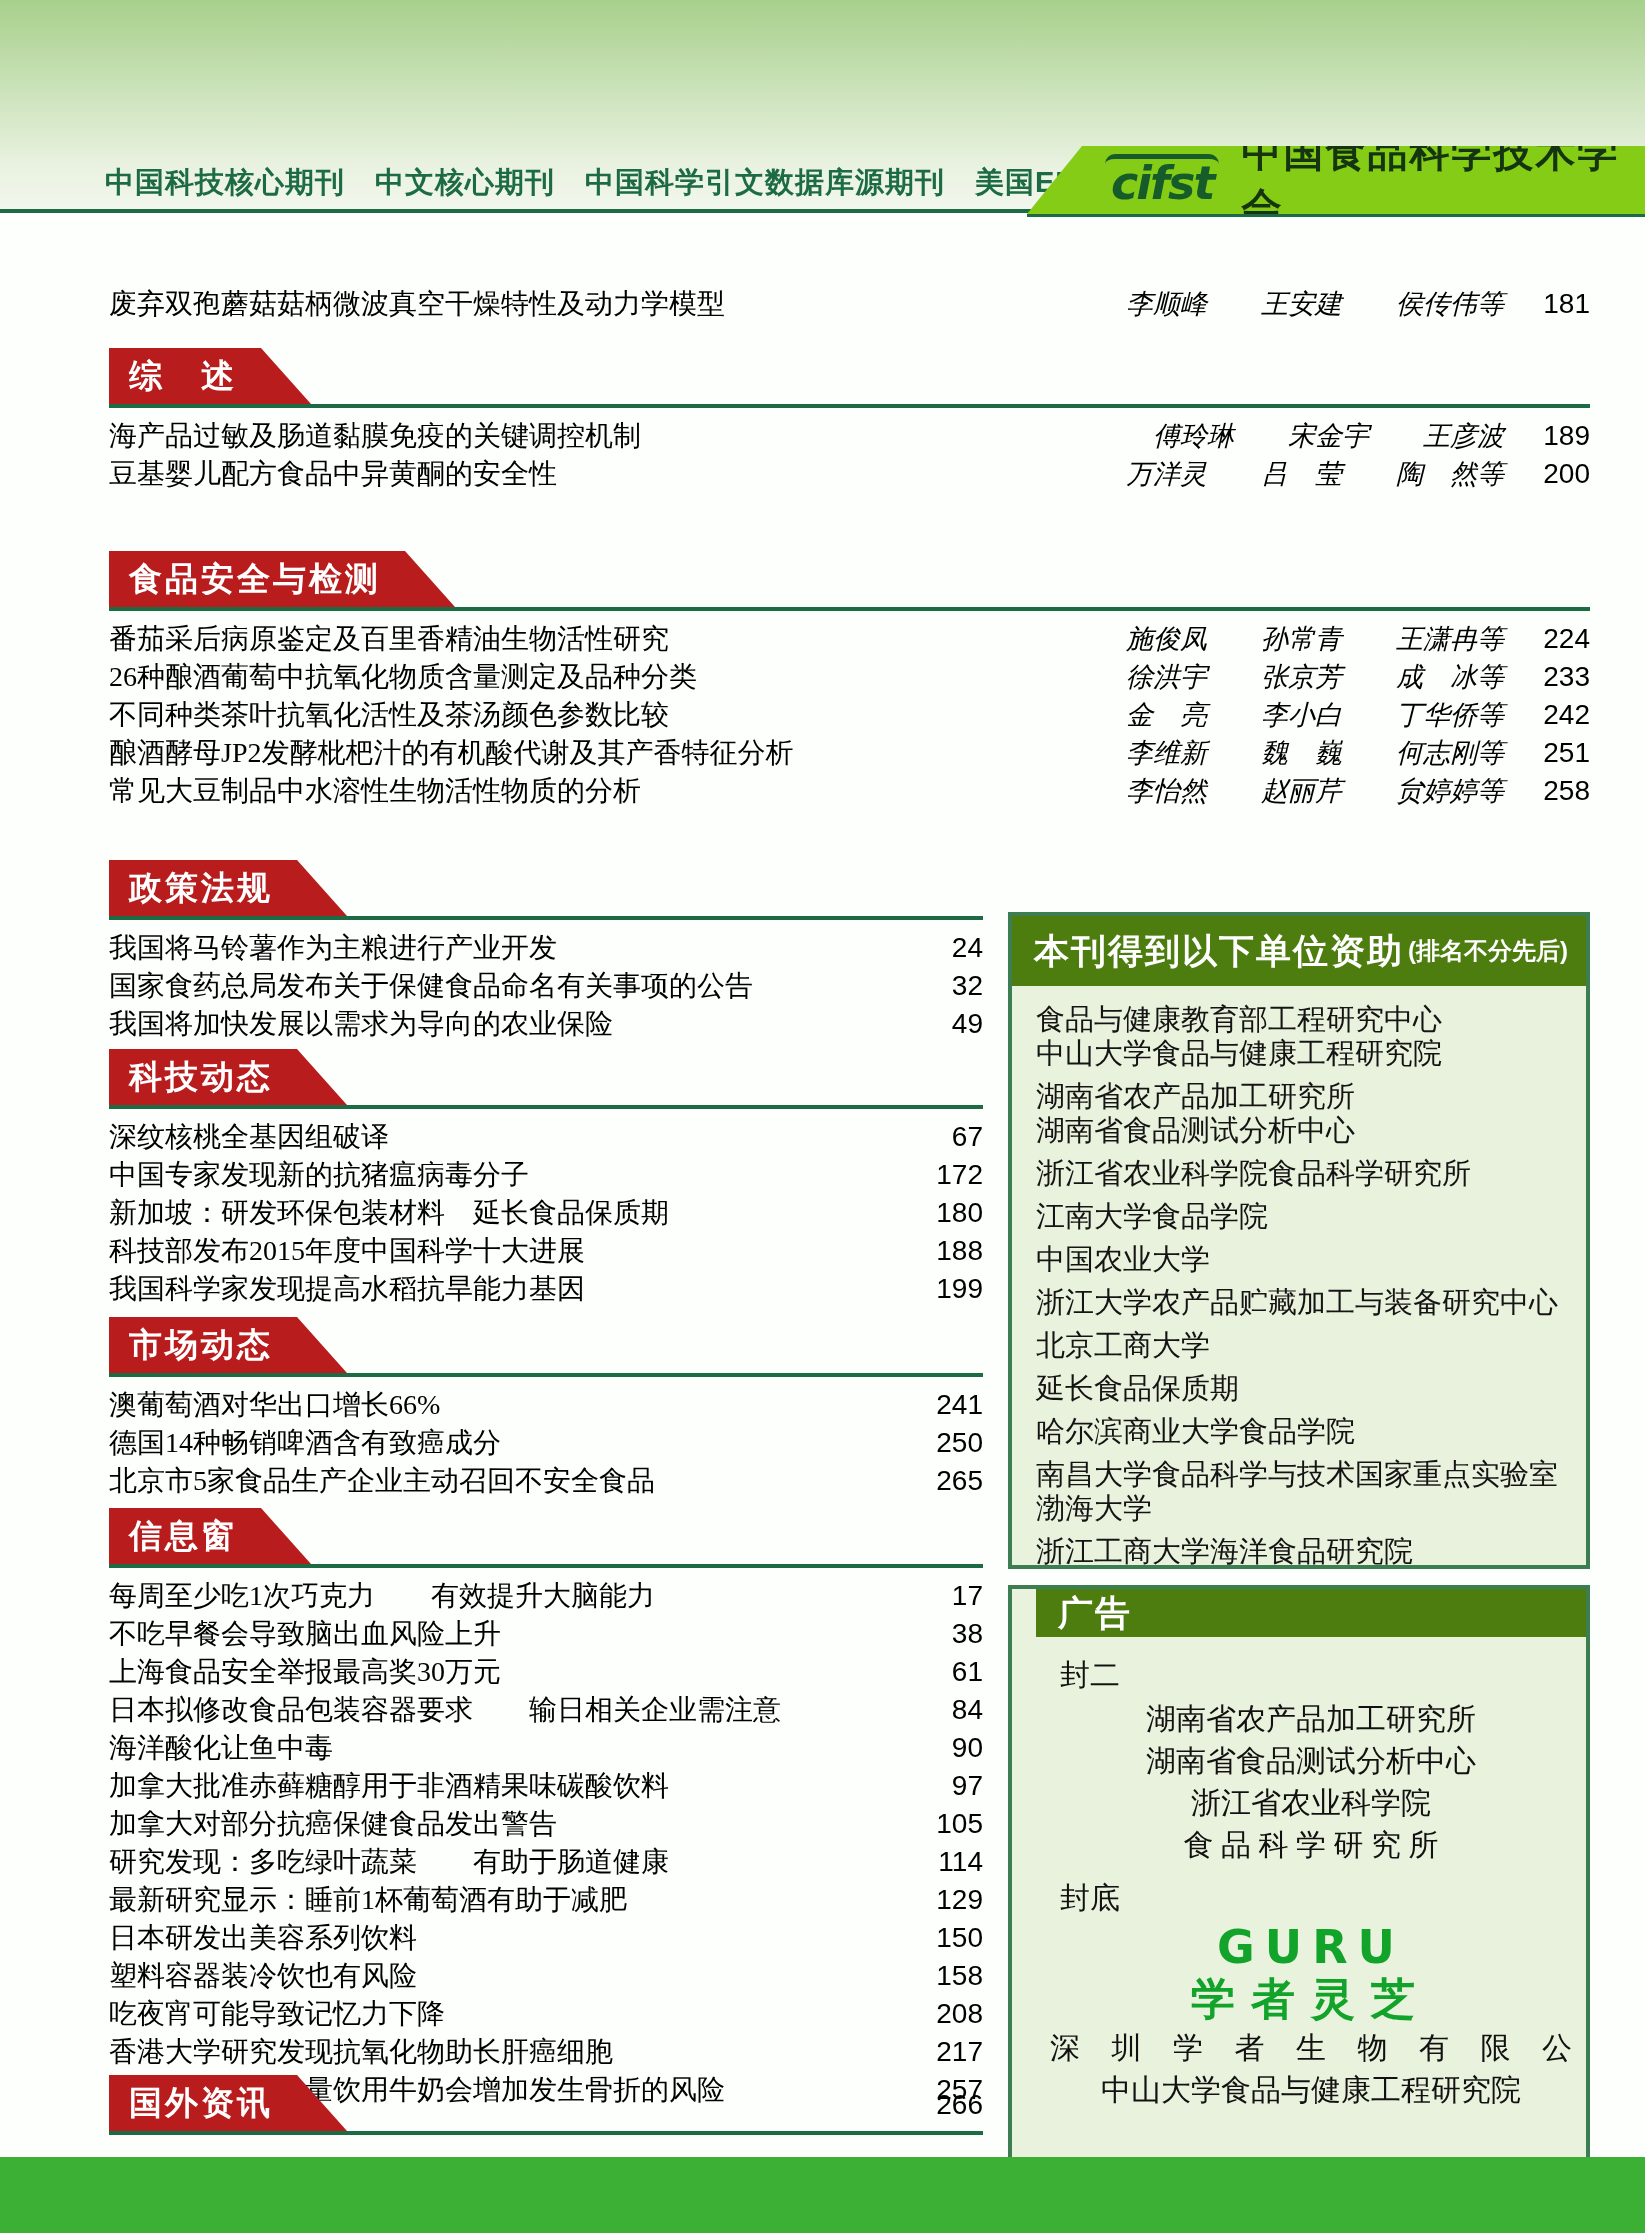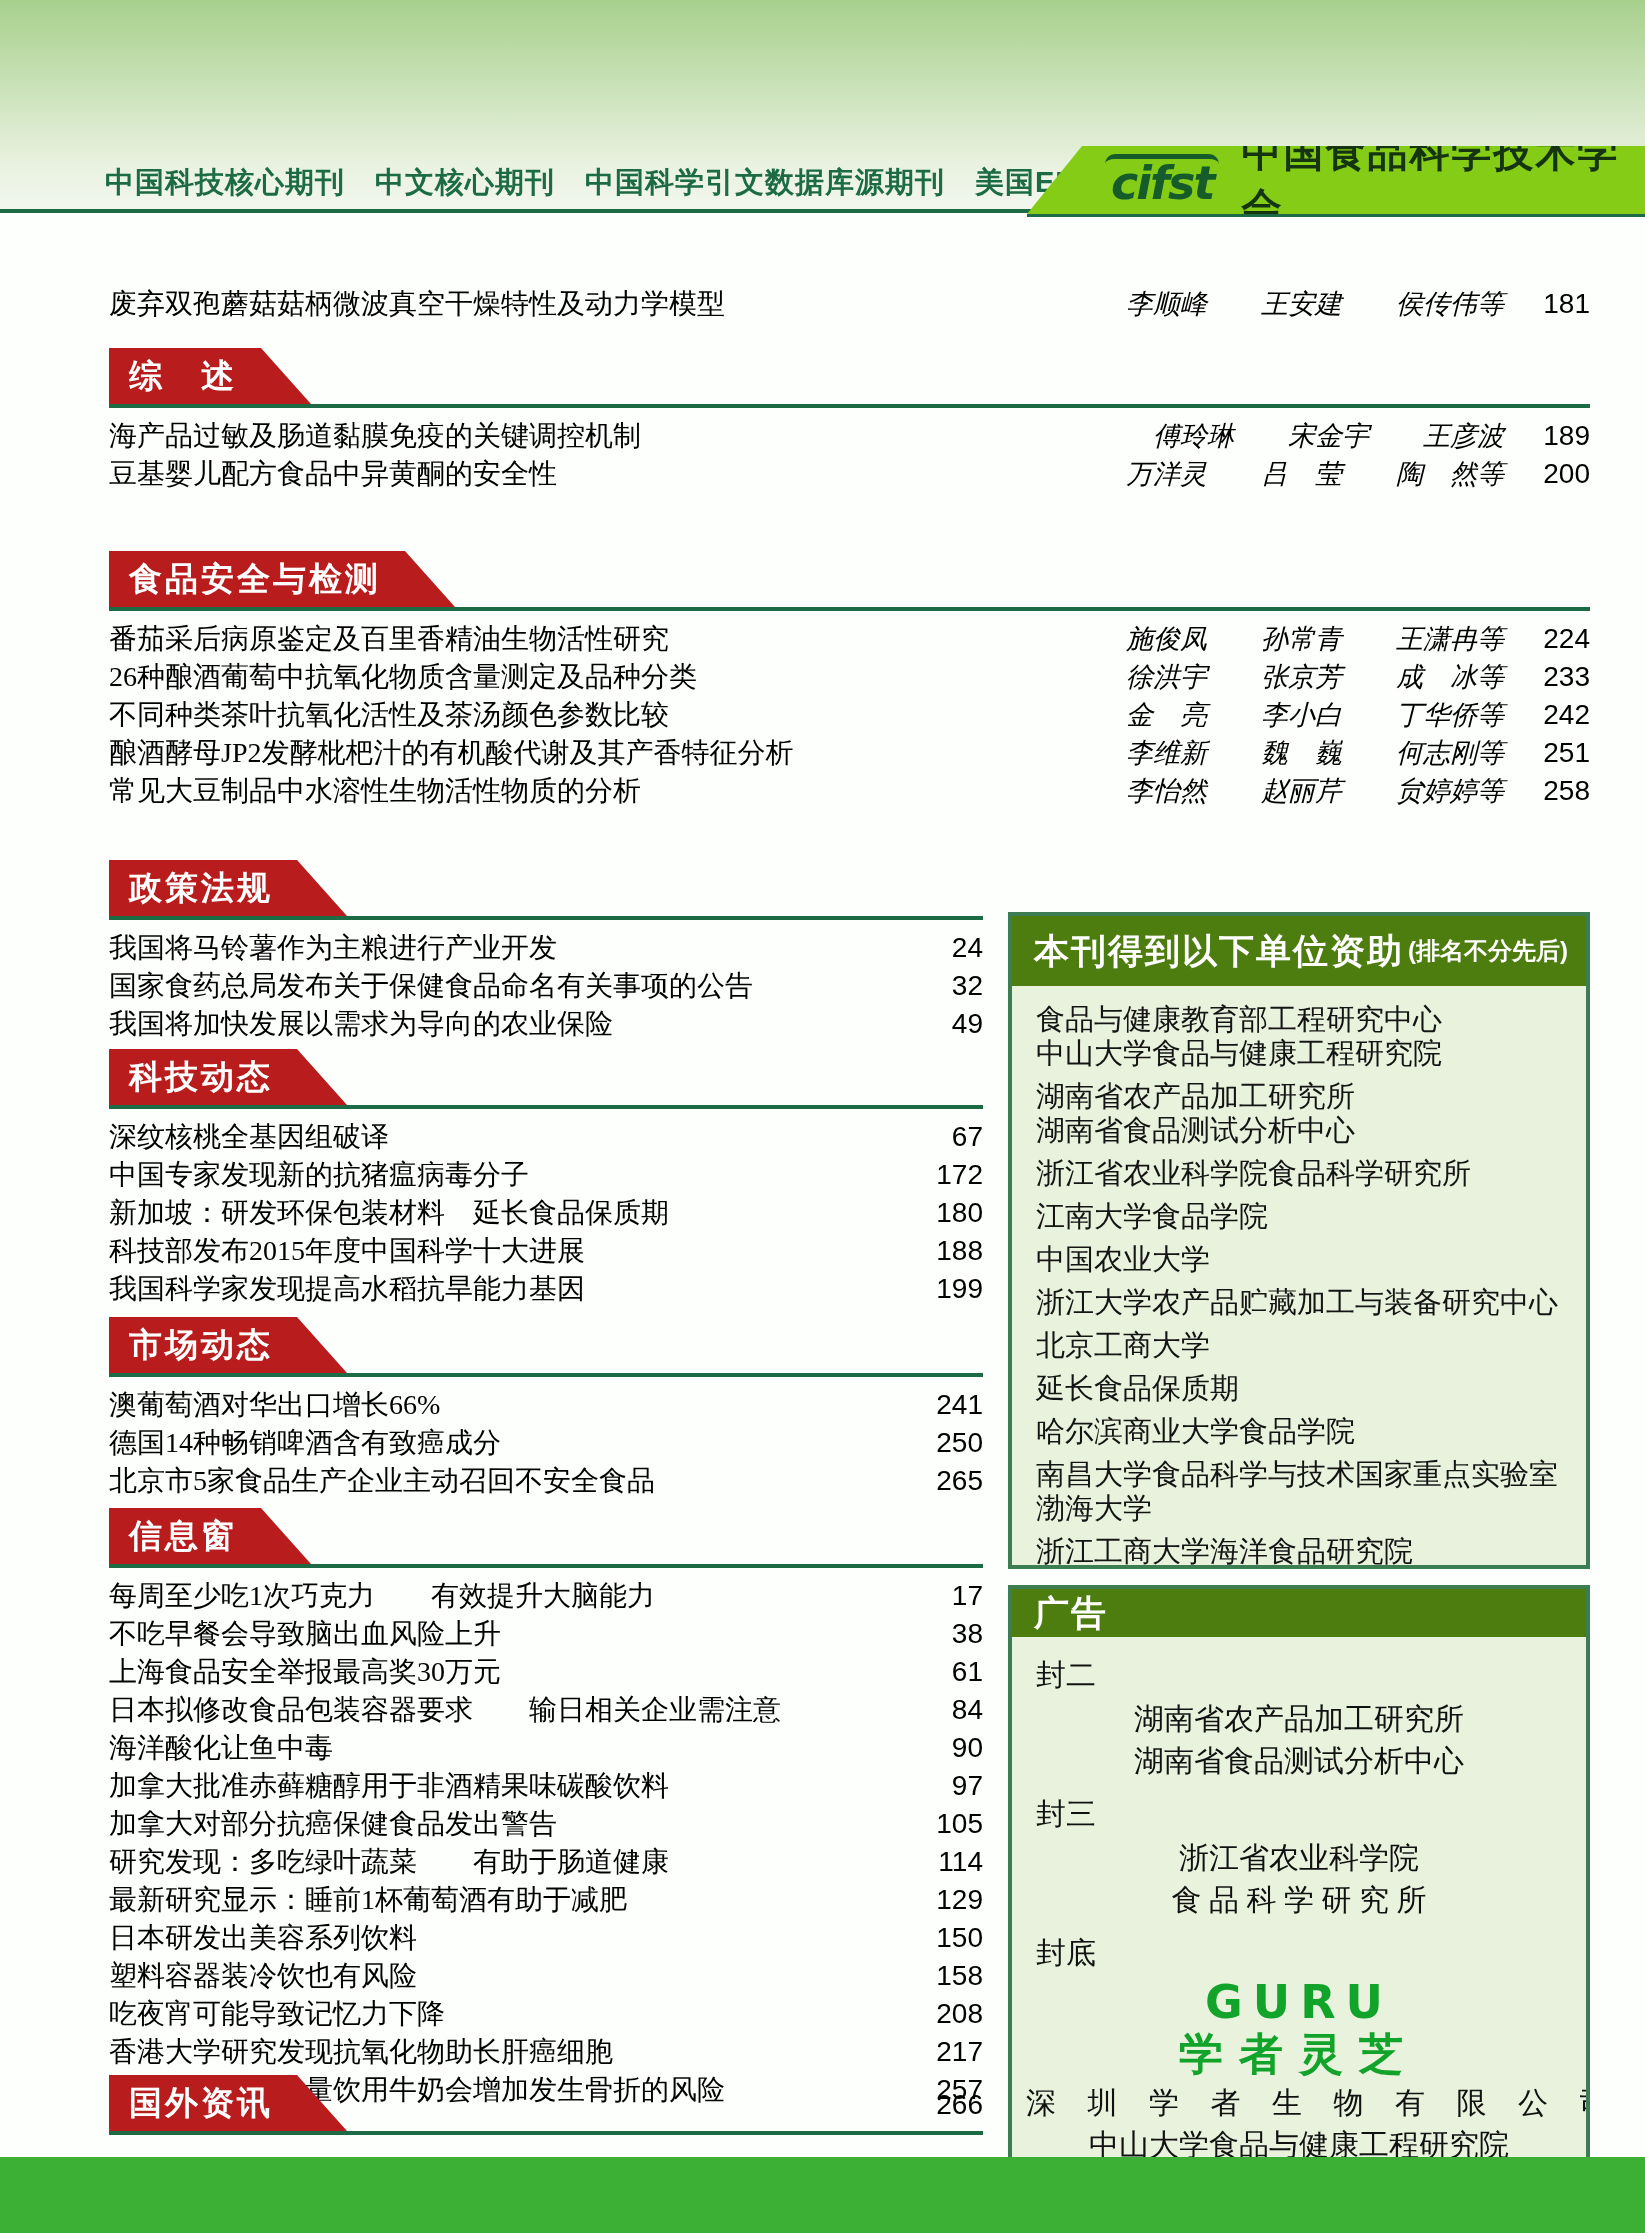--- a/index.html
+++ b/index.html
@@ -44,21 +44,21 @@
     line-height:38px;letter-spacing:3px;padding:9px 74px 9px 20px;white-space:pre;
     clip-path:polygon(0 0,calc(100% - 50px) 0,100% 100%,0 100%);}
   .sec-headpage{font-size:28px;color:#000;padding-bottom:10px;min-width:64px;text-align:right;}
   .sec-underline{height:4px;background:#1d6b45;width:100%;}
   .sec-items{margin-top:9px;}
 
   
   .side-box{position:absolute;left:1008px;width:582px;border:4px solid #3c7e52;
     background:#e9f2dc;box-sizing:border-box;overflow:hidden;}
   .sponsor-box{top:912px;height:657px;}
-  .ad-box{top:1585px;height:578px;}
+  .ad-box{top:1585px;height:578px;padding-left:24px;}
   .box-header{background:#4d7c0f;color:#ffffff;display:flex;align-items:baseline;
     padding:0 0 0 22px;box-sizing:border-box;}
   .sponsor-box .box-header{height:70px;align-items:center;}
   .ad-box .box-header{height:48px;align-items:center;}
   .box-title{font-size:35px;font-weight:bold;letter-spacing:2px;}
   .box-title-note{font-size:24px;font-weight:bold;margin-left:4px;}
   .sponsor-body{padding:16px 8px 0 24px;}
   .sponsor-group{margin-bottom:9px;}
   .sponsor-line{font-size:29px;line-height:34px;color:#141414;white-space:nowrap;}
   .ad-body{padding:6px 14px 0 14px;}
@@ -339,21 +339,20 @@
     <div class="box-header">
       <span class="box-title">广告</span>
     </div>
     <div class="ad-body">
         <div class="ad-entry">
           <div class="ad-label">封二</div>
           <div class="ad-line">湖南省农产品加工研究所</div>
           <div class="ad-line">湖南省食品测试分析中心</div>
         </div>
         <div class="ad-entry">
-          <div class="ad-label">封三</div>
           <div class="ad-line">浙江省农业科学院</div>
           <div class="ad-line">食 品 科 学 研 究 所</div>
         </div>
         <div class="ad-entry">
           <div class="ad-label">封底</div>
           <div class="ad-logo">GURU</div>
           <div class="ad-brand">学者灵芝</div>
           <div class="ad-line spread">深 圳 学 者 生 物 有 限 公 司</div>
           <div class="ad-line">中山大学食品与健康工程研究院</div>
         </div>

